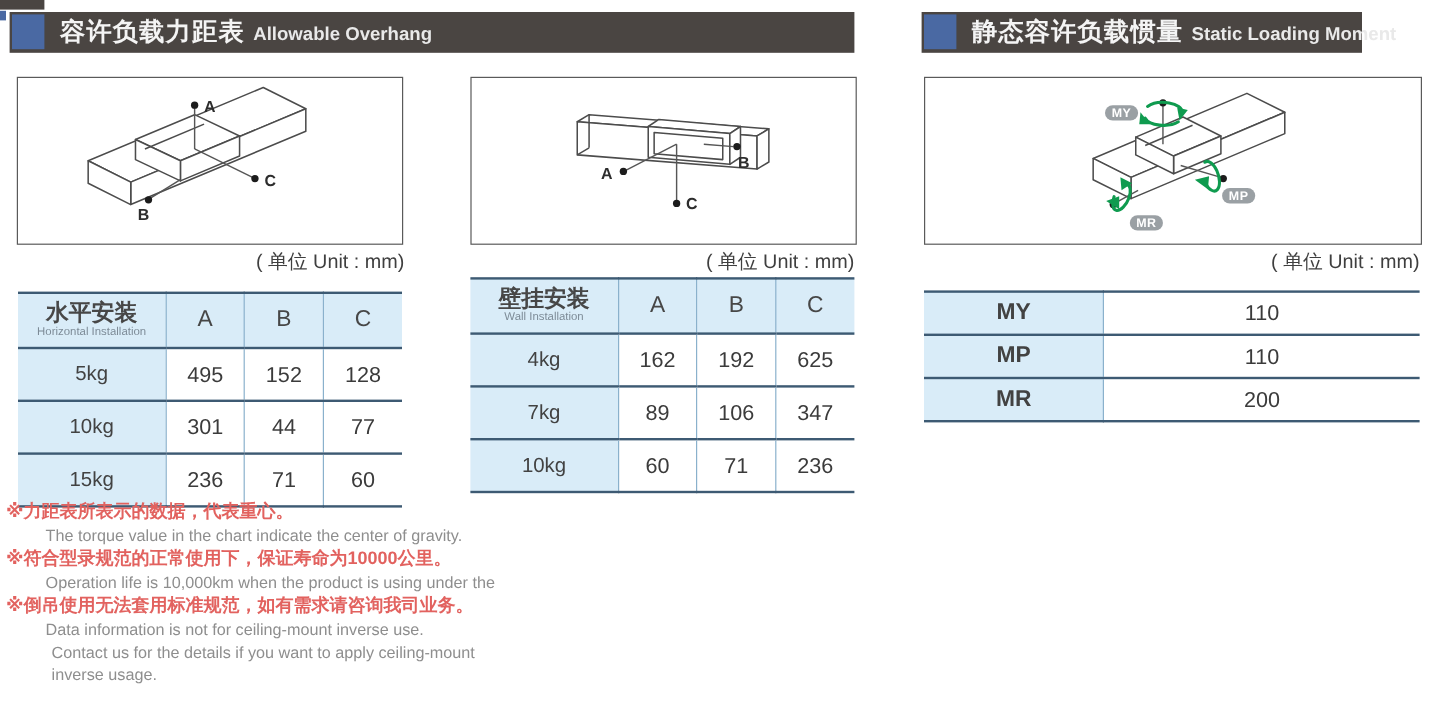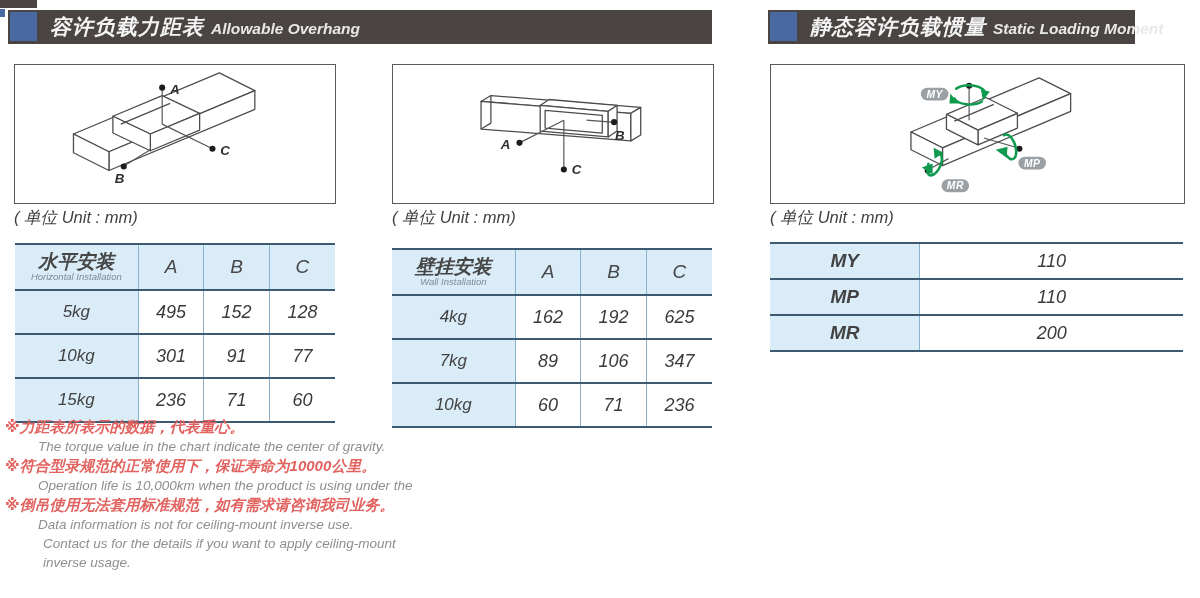--- a/index.html
+++ b/index.html
@@ -3,21 +3,21 @@
 <meta charset="utf-8">
 <style>
   :root{
     --bar-dark:#4a4542; --accent-blue:#4a69a3; --cell-blue:#d9ecf8;
     --border-dark:#3d5a73; --border-light:#8ab1cc; --note-red:#e2625f;
     --note-gray:#8e8e8e; --arrow-green:#0f9b4f; --pill-gray:#9aa0a4; --ink:#3e3e3e;
   }
   *{margin:0;padding:0;box-sizing:border-box;}
   html,body{background:#fff;}
   body{font-family:"Liberation Sans","DejaVu Sans",sans-serif;color:var(--ink,#3e3e3e);}
-  #canvas{position:relative;width:1200px;height:598px;background:#fff;overflow:hidden;font-style:italic;}
+  #canvas{position:relative;width:1200px;height:598px;background:#fff;overflow:hidden;}
 
   
   .artifact-dark{position:absolute;left:0;top:0;width:37px;height:8px;background:var(--bar-dark,#4a4542);}
   .artifact-blue{position:absolute;left:0;top:9px;width:5px;height:8px;background:var(--accent-blue,#4a69a3);}
   .section-bar{position:absolute;top:10px;height:34px;background:var(--bar-dark,#4a4542);}
   .section-bar .accent-sq{position:absolute;left:2px;top:2px;width:27px;height:29px;background:var(--accent-blue,#4a69a3);}
   .bar-text{position:absolute;left:42px;top:0;height:34px;line-height:33px;white-space:nowrap;}
   .bar-text .zh{font-size:21px;font-weight:bold;color:#f4f4f4;letter-spacing:1px;}
   .bar-text .en{font-size:15.5px;font-weight:bold;color:#e9e9e9;margin-left:7px;}
   #bar-left{left:8px;width:704px;}
@@ -28,34 +28,34 @@
   #dbox1{left:14px;width:322px;}
   #dbox2{left:392px;width:322px;}
   #dbox3{left:770px;width:415px;}
   .diagram-box svg{display:block;width:100%;height:100%;}
   svg text{font-family:"Liberation Sans","DejaVu Sans",sans-serif;}
   .pt-label{font-size:13.5px;font-weight:bold;fill:#2d2d2d;}
   .pill{fill:var(--pill-gray,#9aa0a4);}
   .pill-txt{font-size:10.5px;font-weight:bold;fill:#fff;letter-spacing:.4px;text-anchor:middle;}
 
   
-  .unit-label{position:absolute;top:207px;height:22px;font-size:16.5px;color:#3f3f3f;white-space:nowrap;}
+  .unit-label{position:absolute;top:207px;height:22px;font-size:16.5px;color:#3f3f3f;text-align:right;white-space:nowrap;}
   #unit1{left:14px;width:323px;}
   #unit2{left:392px;width:320px;}
   #unit3{left:770px;width:413px;}
 
   
   table.spec{position:absolute;border-collapse:collapse;table-layout:fixed;
     border-top:2.5px solid var(--border-dark,#3d5a73);border-bottom:2.5px solid var(--border-dark,#3d5a73);}
   table.spec tr+tr td, table.spec tr+tr th{border-top:2px solid var(--border-dark,#3d5a73);}
   table.spec td+td, table.spec th+th{border-left:1.5px solid var(--border-light,#8ab1cc);}
   table.spec th, table.spec td{text-align:center;vertical-align:middle;padding:0;}
   .blue-cell{background:var(--cell-blue,#d9ecf8);}
   #table1{left:15px;top:243px;width:320px;}
-  #table2{left:392px;top:248px;width:320px;}
+  #table2{left:392px;top:231px;width:320px;}
   #table3{left:770px;top:242px;width:413px;}
   .th-row th{height:46px;}
   .th-zh{font-size:19px;font-weight:bold;color:#474747;line-height:19px;}
   .th-en{font-size:9.5px;font-weight:normal;color:#7d8b97;line-height:11px;}
   .col-letter{font-size:19px;font-weight:normal;color:#474747;}
   .data-row td{height:44px;font-size:18px;color:#3b3b3b;}
   .data-row td.blue-cell{font-size:17px;color:#424242;}
   #table3 td{height:36px;}
   #table3 .m-label{font-size:19px;font-weight:bold;color:#424242;}
   #table3 .m-value{font-size:18px;color:#3b3b3b;margin-top:16px;}
@@ -222,21 +222,21 @@
     </tr>
     <tr class="data-row">
       <td class="blue-cell">5kg</td>
       <td>495</td>
       <td>152</td>
       <td>128</td>
     </tr>
     <tr class="data-row">
       <td class="blue-cell">10kg</td>
       <td>301</td>
-      <td>91</td>
+      <td>44</td>
       <td>77</td>
     </tr>
     <tr class="data-row">
       <td class="blue-cell">15kg</td>
       <td>236</td>
       <td>71</td>
       <td>60</td>
     </tr>
   </tbody>
     </table>

